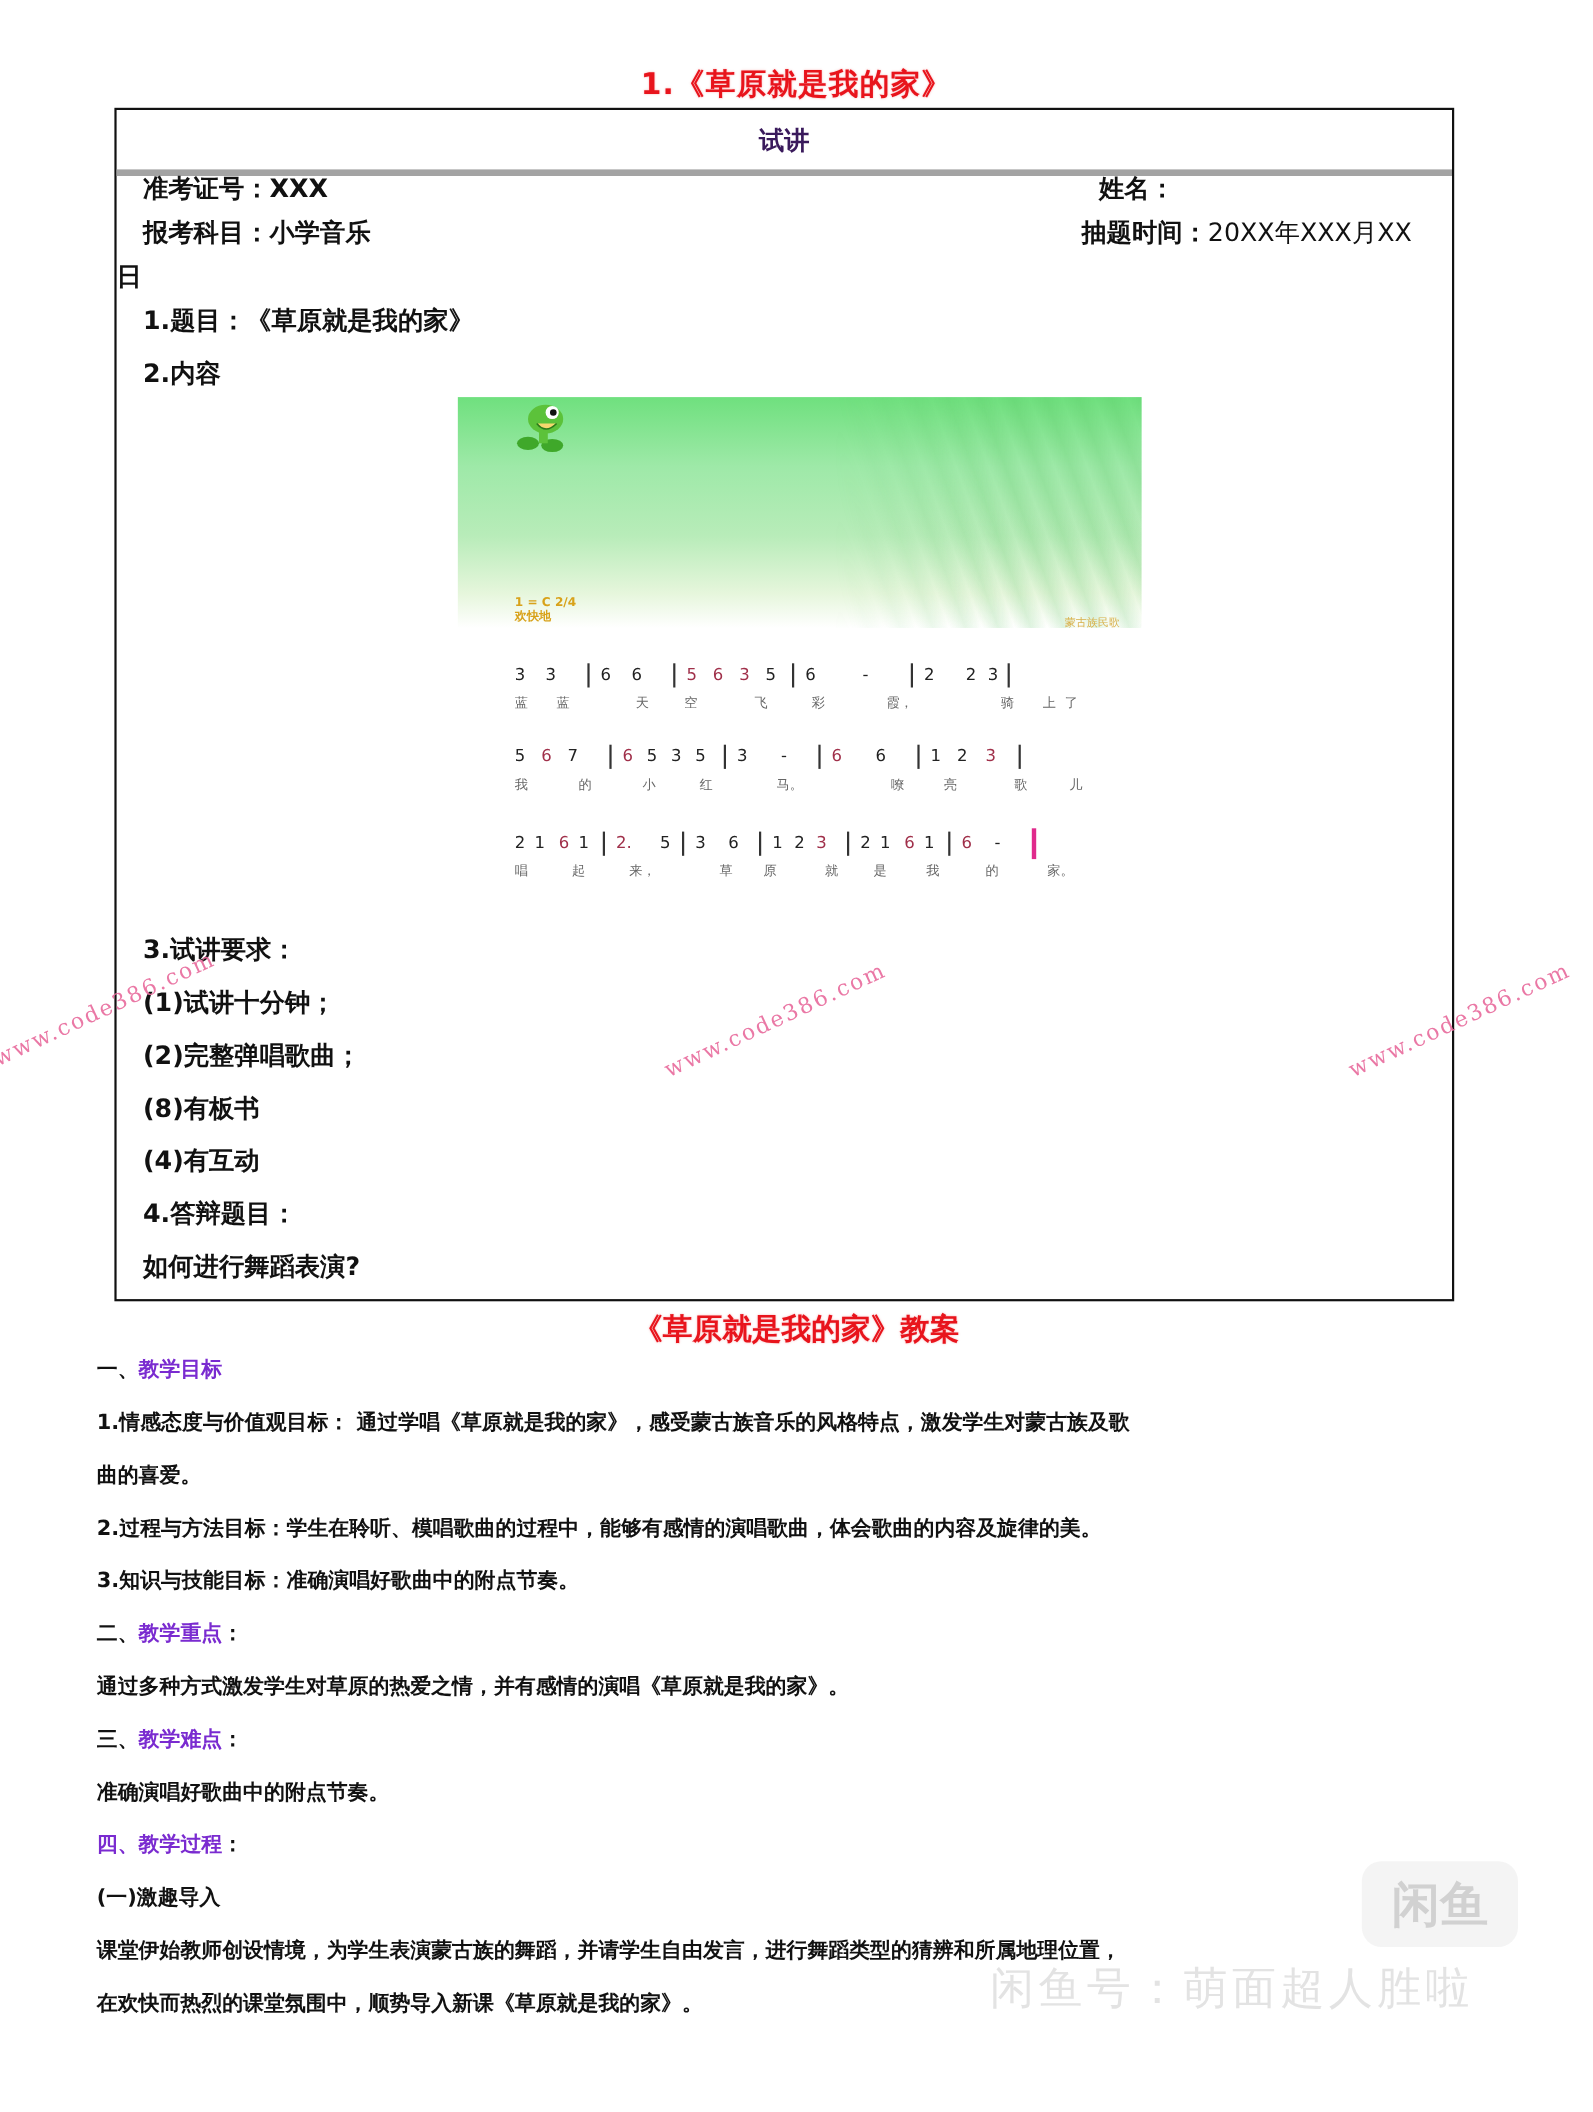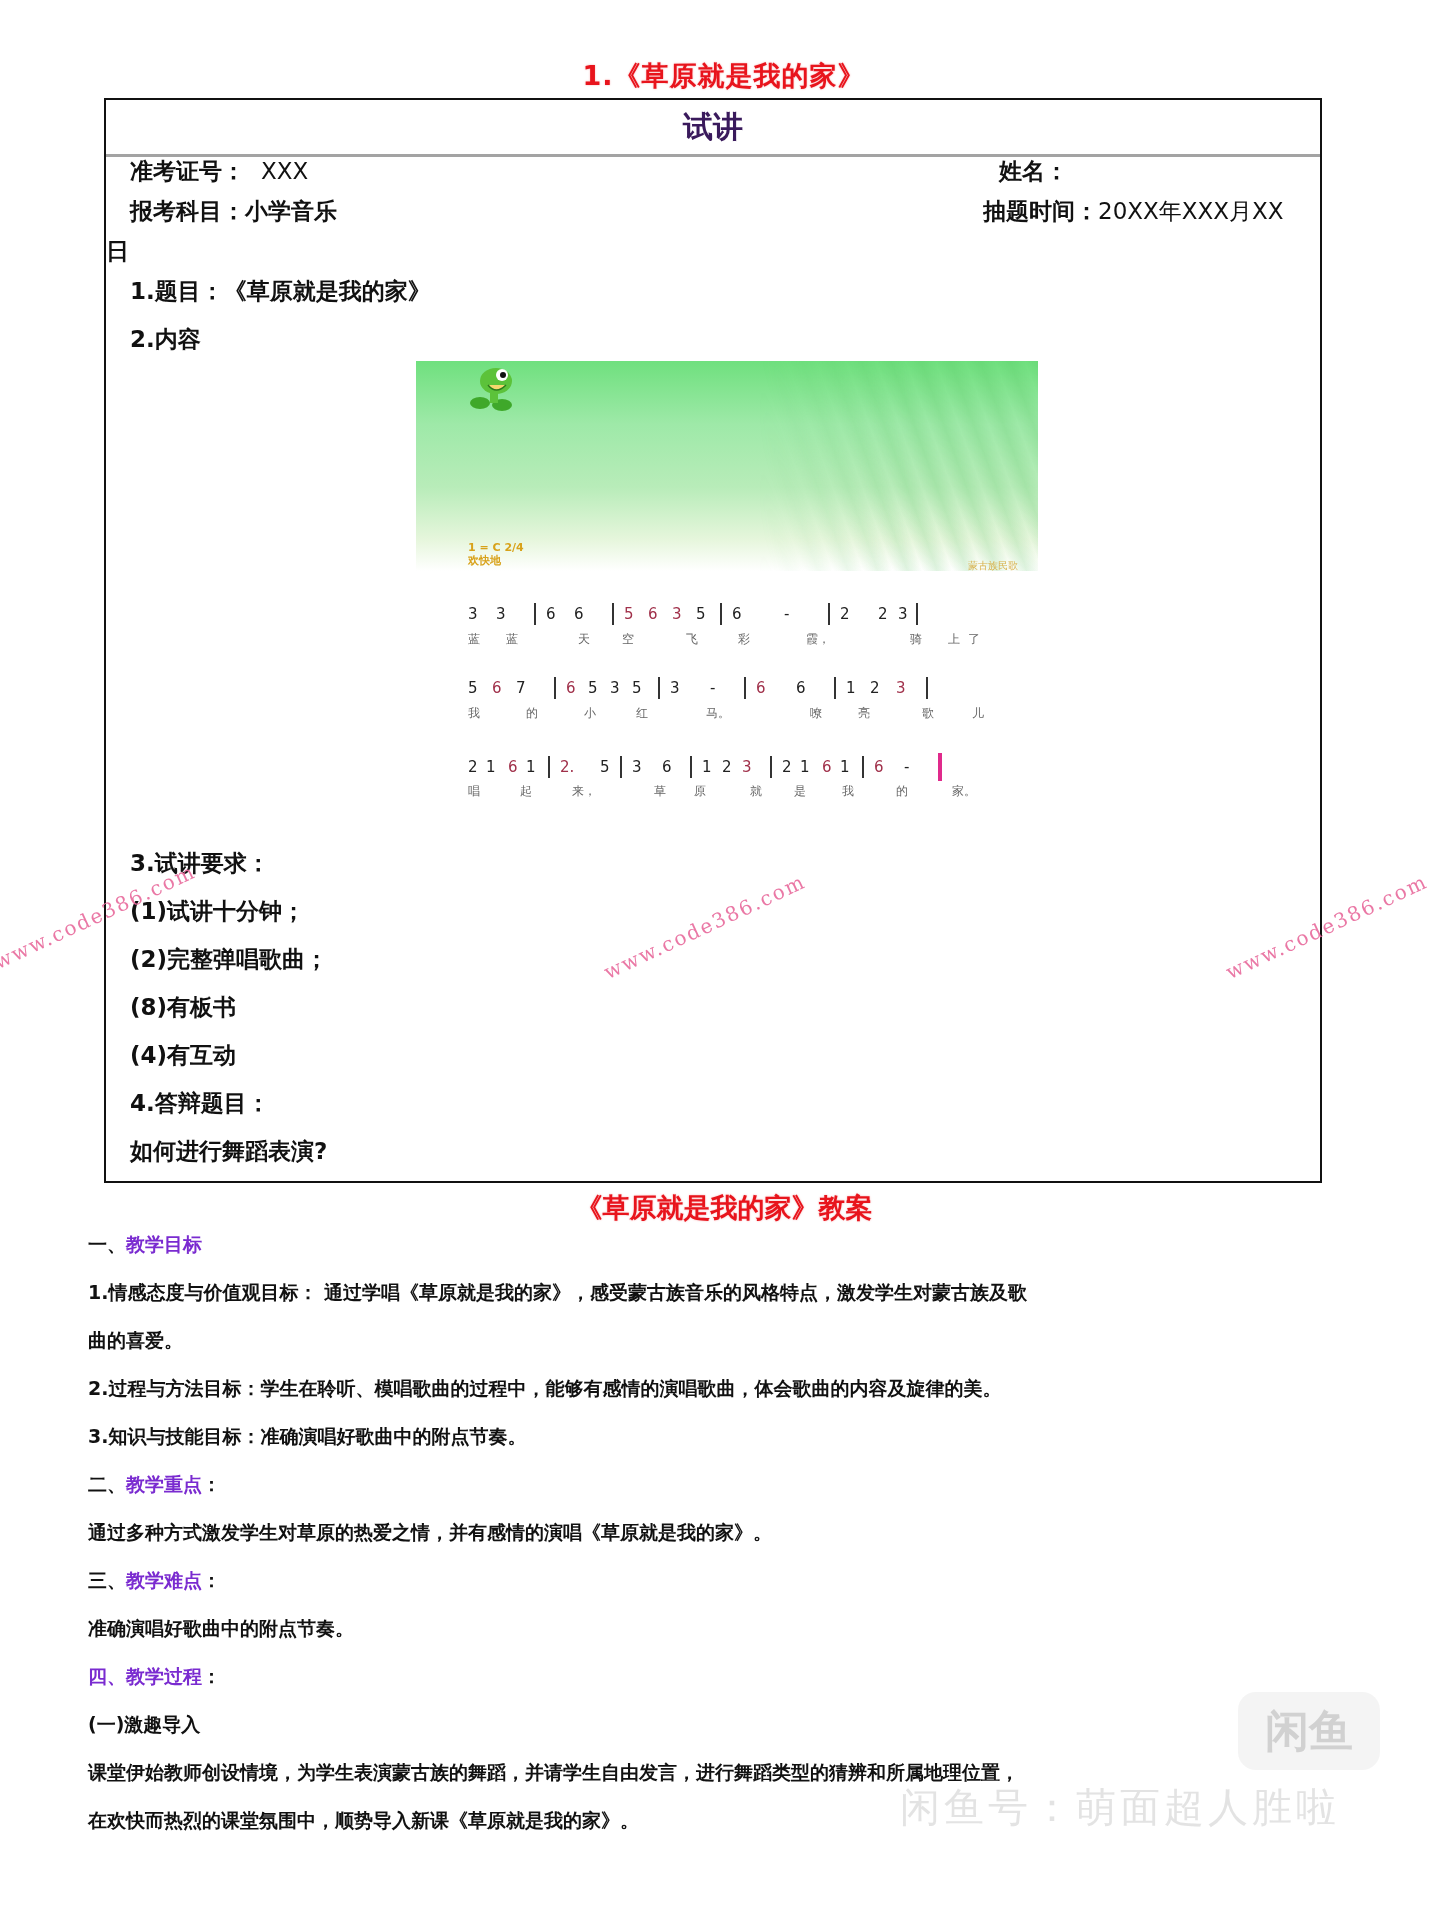--- a/index.html
+++ b/index.html
@@ -10,22 +10,22 @@
   .doc-title {
     position:absolute; top:58px; left:0; width:1448px; text-align:center;
     font-size:27px; font-weight:bold; color:#e8141c; letter-spacing:1px;
     text-shadow:0 0 2px rgba(232,20,28,0.35);
   }
   .exam-table {
     position:absolute; left:104px; top:98px; width:1218px; height:1085px;
     border:2px solid #111; box-sizing:border-box;
   }
   .exam-head {
-    height:54px; border-bottom:3px solid #a3a3a3; display:flex; align-items:center; justify-content:center;
-    font-size:30px; font-weight:bold; color:#3a1a5c;
+    height:54px; border-bottom:6px solid #a3a3a3; display:flex; align-items:center; justify-content:center;
+    font-size:23px; font-weight:bold; color:#3a1a5c;
   }
   .row { position:absolute; font-size:23px; font-weight:bold; white-space:nowrap; }
   .song-image {
     position:absolute; left:416px; top:361px; width:622px; height:478px; overflow:hidden; background:#fff;
   }
   .song-banner {
     position:absolute; left:0; top:0; width:622px; height:210px;
     background:linear-gradient(180deg,#6fe07e 0%,#9ee9a8 30%,#b8ecb9 60%,#e6f6dc 85%,#ffffff 100%);
   }
   .song-banner .streaks {
@@ -72,21 +72,21 @@
 </style>
 </head>
 <body>
 
 <div class="doc-title">1.《草原就是我的家》</div>
 
 <div class="exam-table">
   <div class="exam-head">试讲</div>
 
   <div class="row" style="left:24px; top:56px;">
-    <span>准考证号：</span><span style="font-weight:normal;margin-left:16px;">XXX</span>
+    <span>准考证号：</span><span style="font-weight:bold;">XXX</span>
   </div>
   <div class="row" style="left:893px; top:56px;">姓名：</div>
 
   <div class="row" style="left:24px; top:96px;">
     <span>报考科目：</span><span>小学音乐</span>
   </div>
   <div class="row" style="left:877px; top:96px; width:339px; overflow:hidden;">
     <span>抽题时间：</span><span style="font-weight:normal;">20XX年XXX月XX</span>
   </div>
   <div class="row" style="left:0px; top:136px;">日</div>

